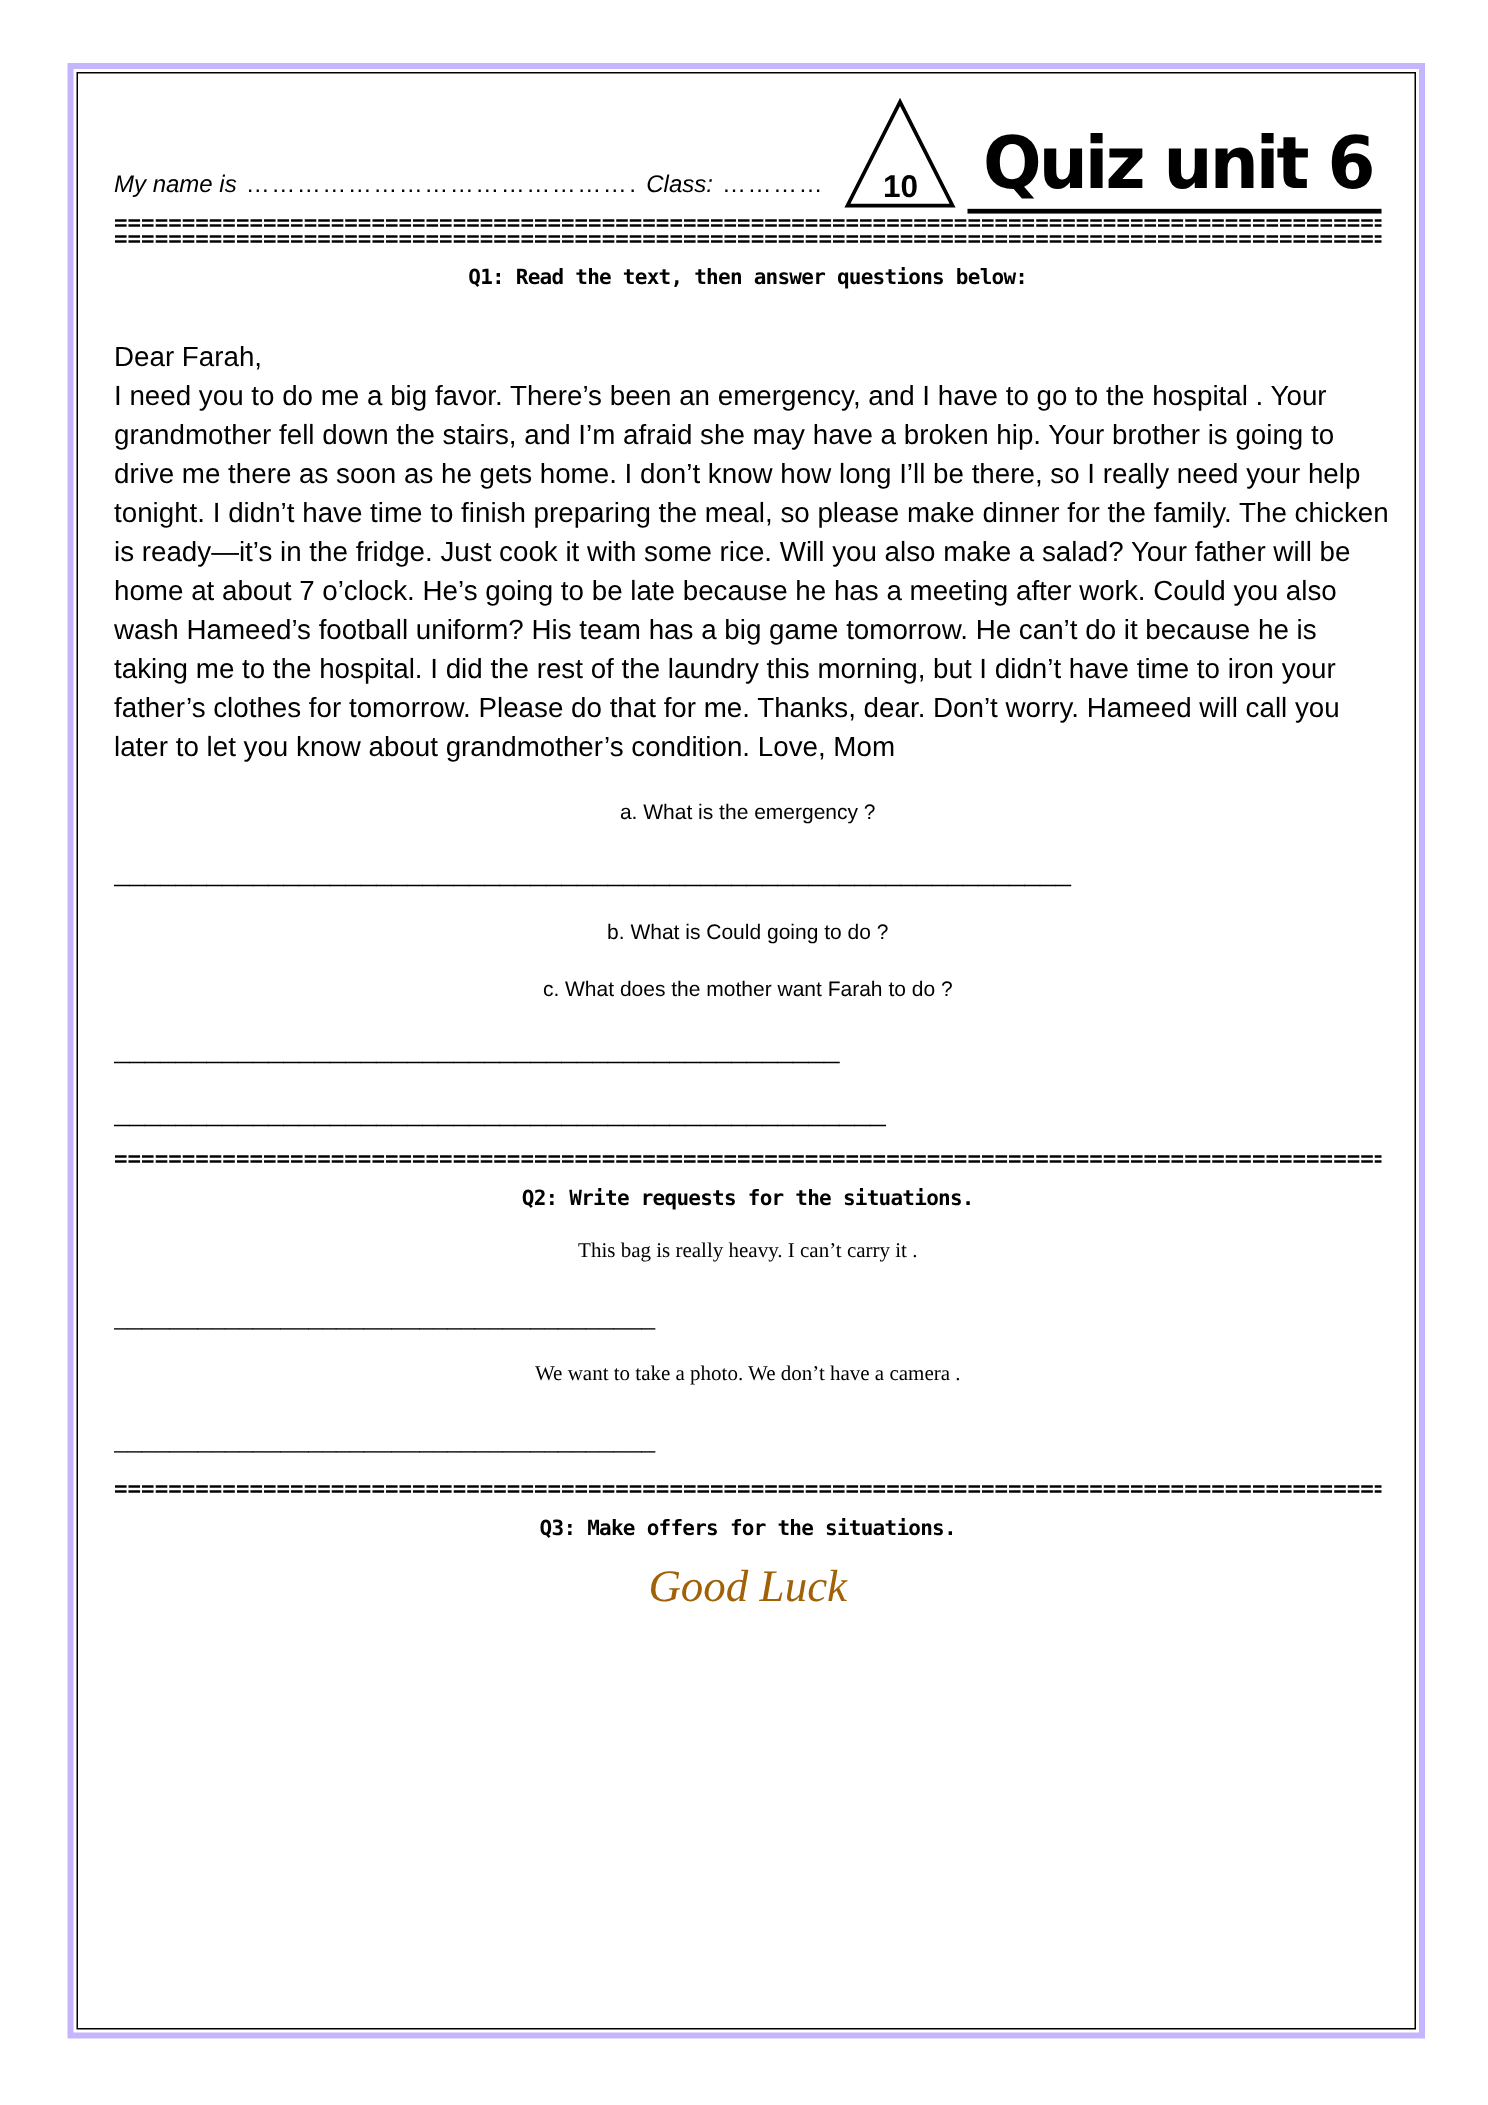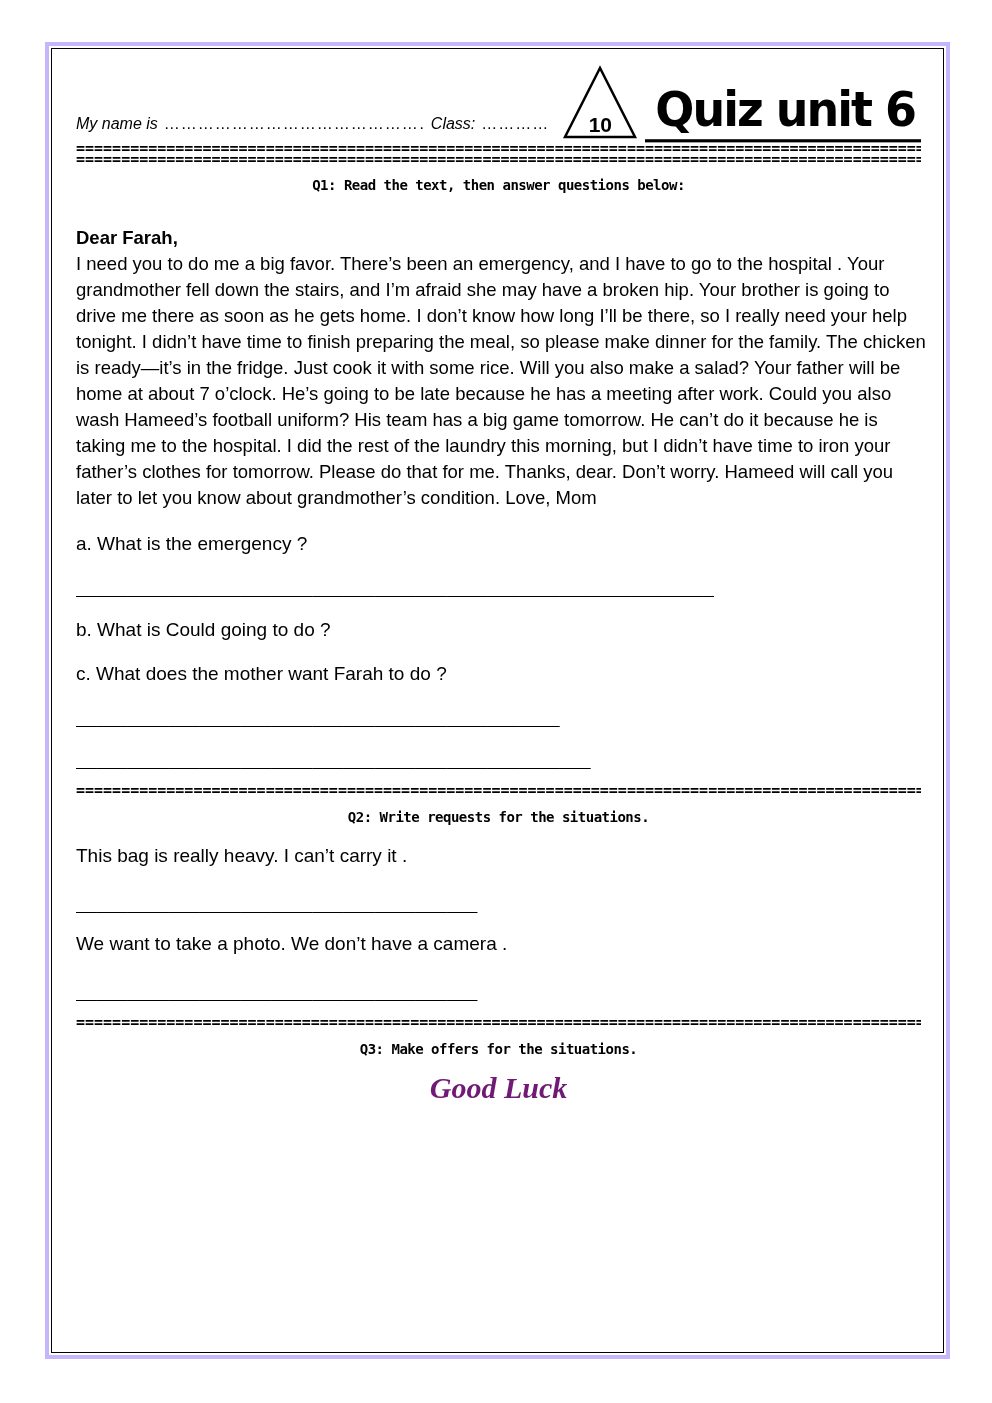--- a/index.html
+++ b/index.html
@@ -84,45 +84,46 @@
     letter-spacing:-0.5px;
     text-align:center;
   }
   
   .letter{
     margin-top:32px;
     font-size:18.5px;
     line-height:26px;
     width:856px;
   }
-  .letter .salutation{display:block;font-weight:bold;}
+  .letter .salutation{display:block;}
   
   .question{margin-top:22px;}
   .q-label{
-    font-size:19px;
+    font-size:14px;
     margin-bottom:22px;
+    text-align:center;
   }
   .answer-line{
     font-size:18.5px;
     line-height:20px;
     white-space:nowrap;
     overflow:hidden;
     letter-spacing:0;
   }
-  .situation{margin-top:20px;}
+  .situation{margin-top:20px;font-family:Liberation Serif, serif;}
   .situation .q-label{margin-bottom:26px;}
   
   .good-luck{
     margin-top:14px;
     text-align:center;
     font-family:"Liberation Serif",serif;
     font-style:italic;
-    font-weight:bold;
+    font-weight:normal;
     font-size:30px;
-    color:#701a75;
+    color:#a16207;
   }
 </style>
 </head>
 <body>
 
 <div class="frame-outer">
   <div class="frame-inner">
 
     <div class="header">
       <div class="name-line">

